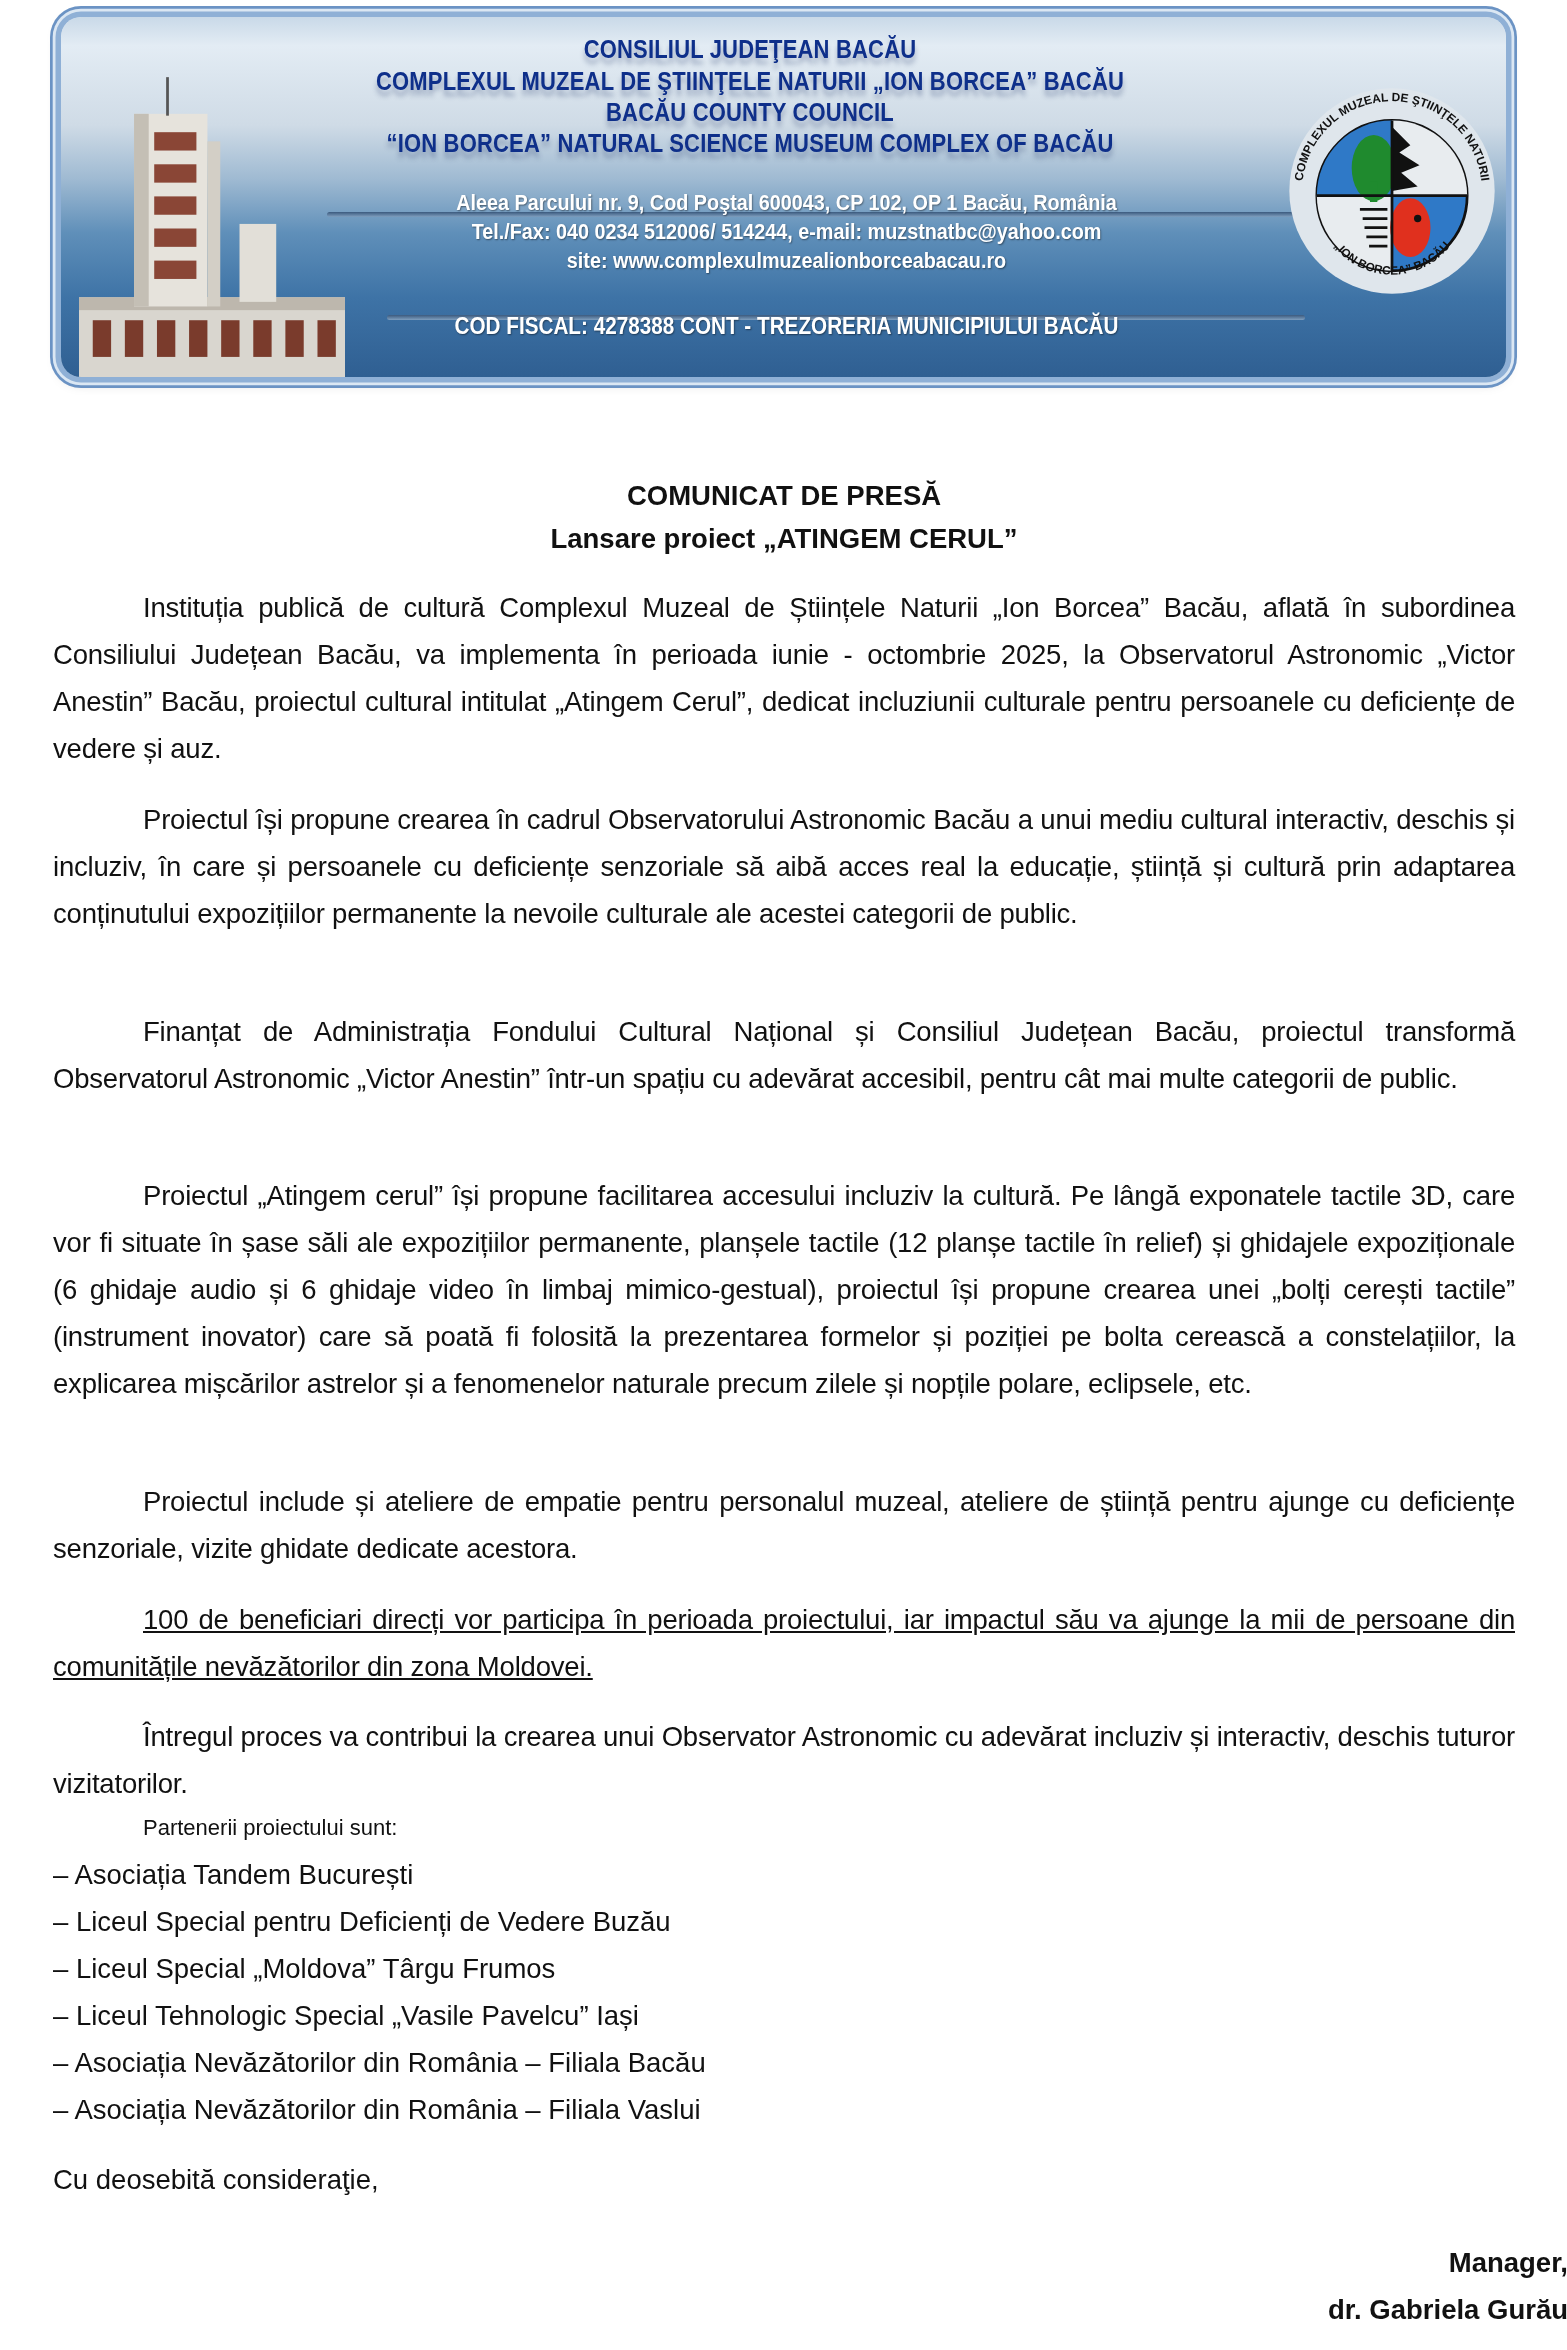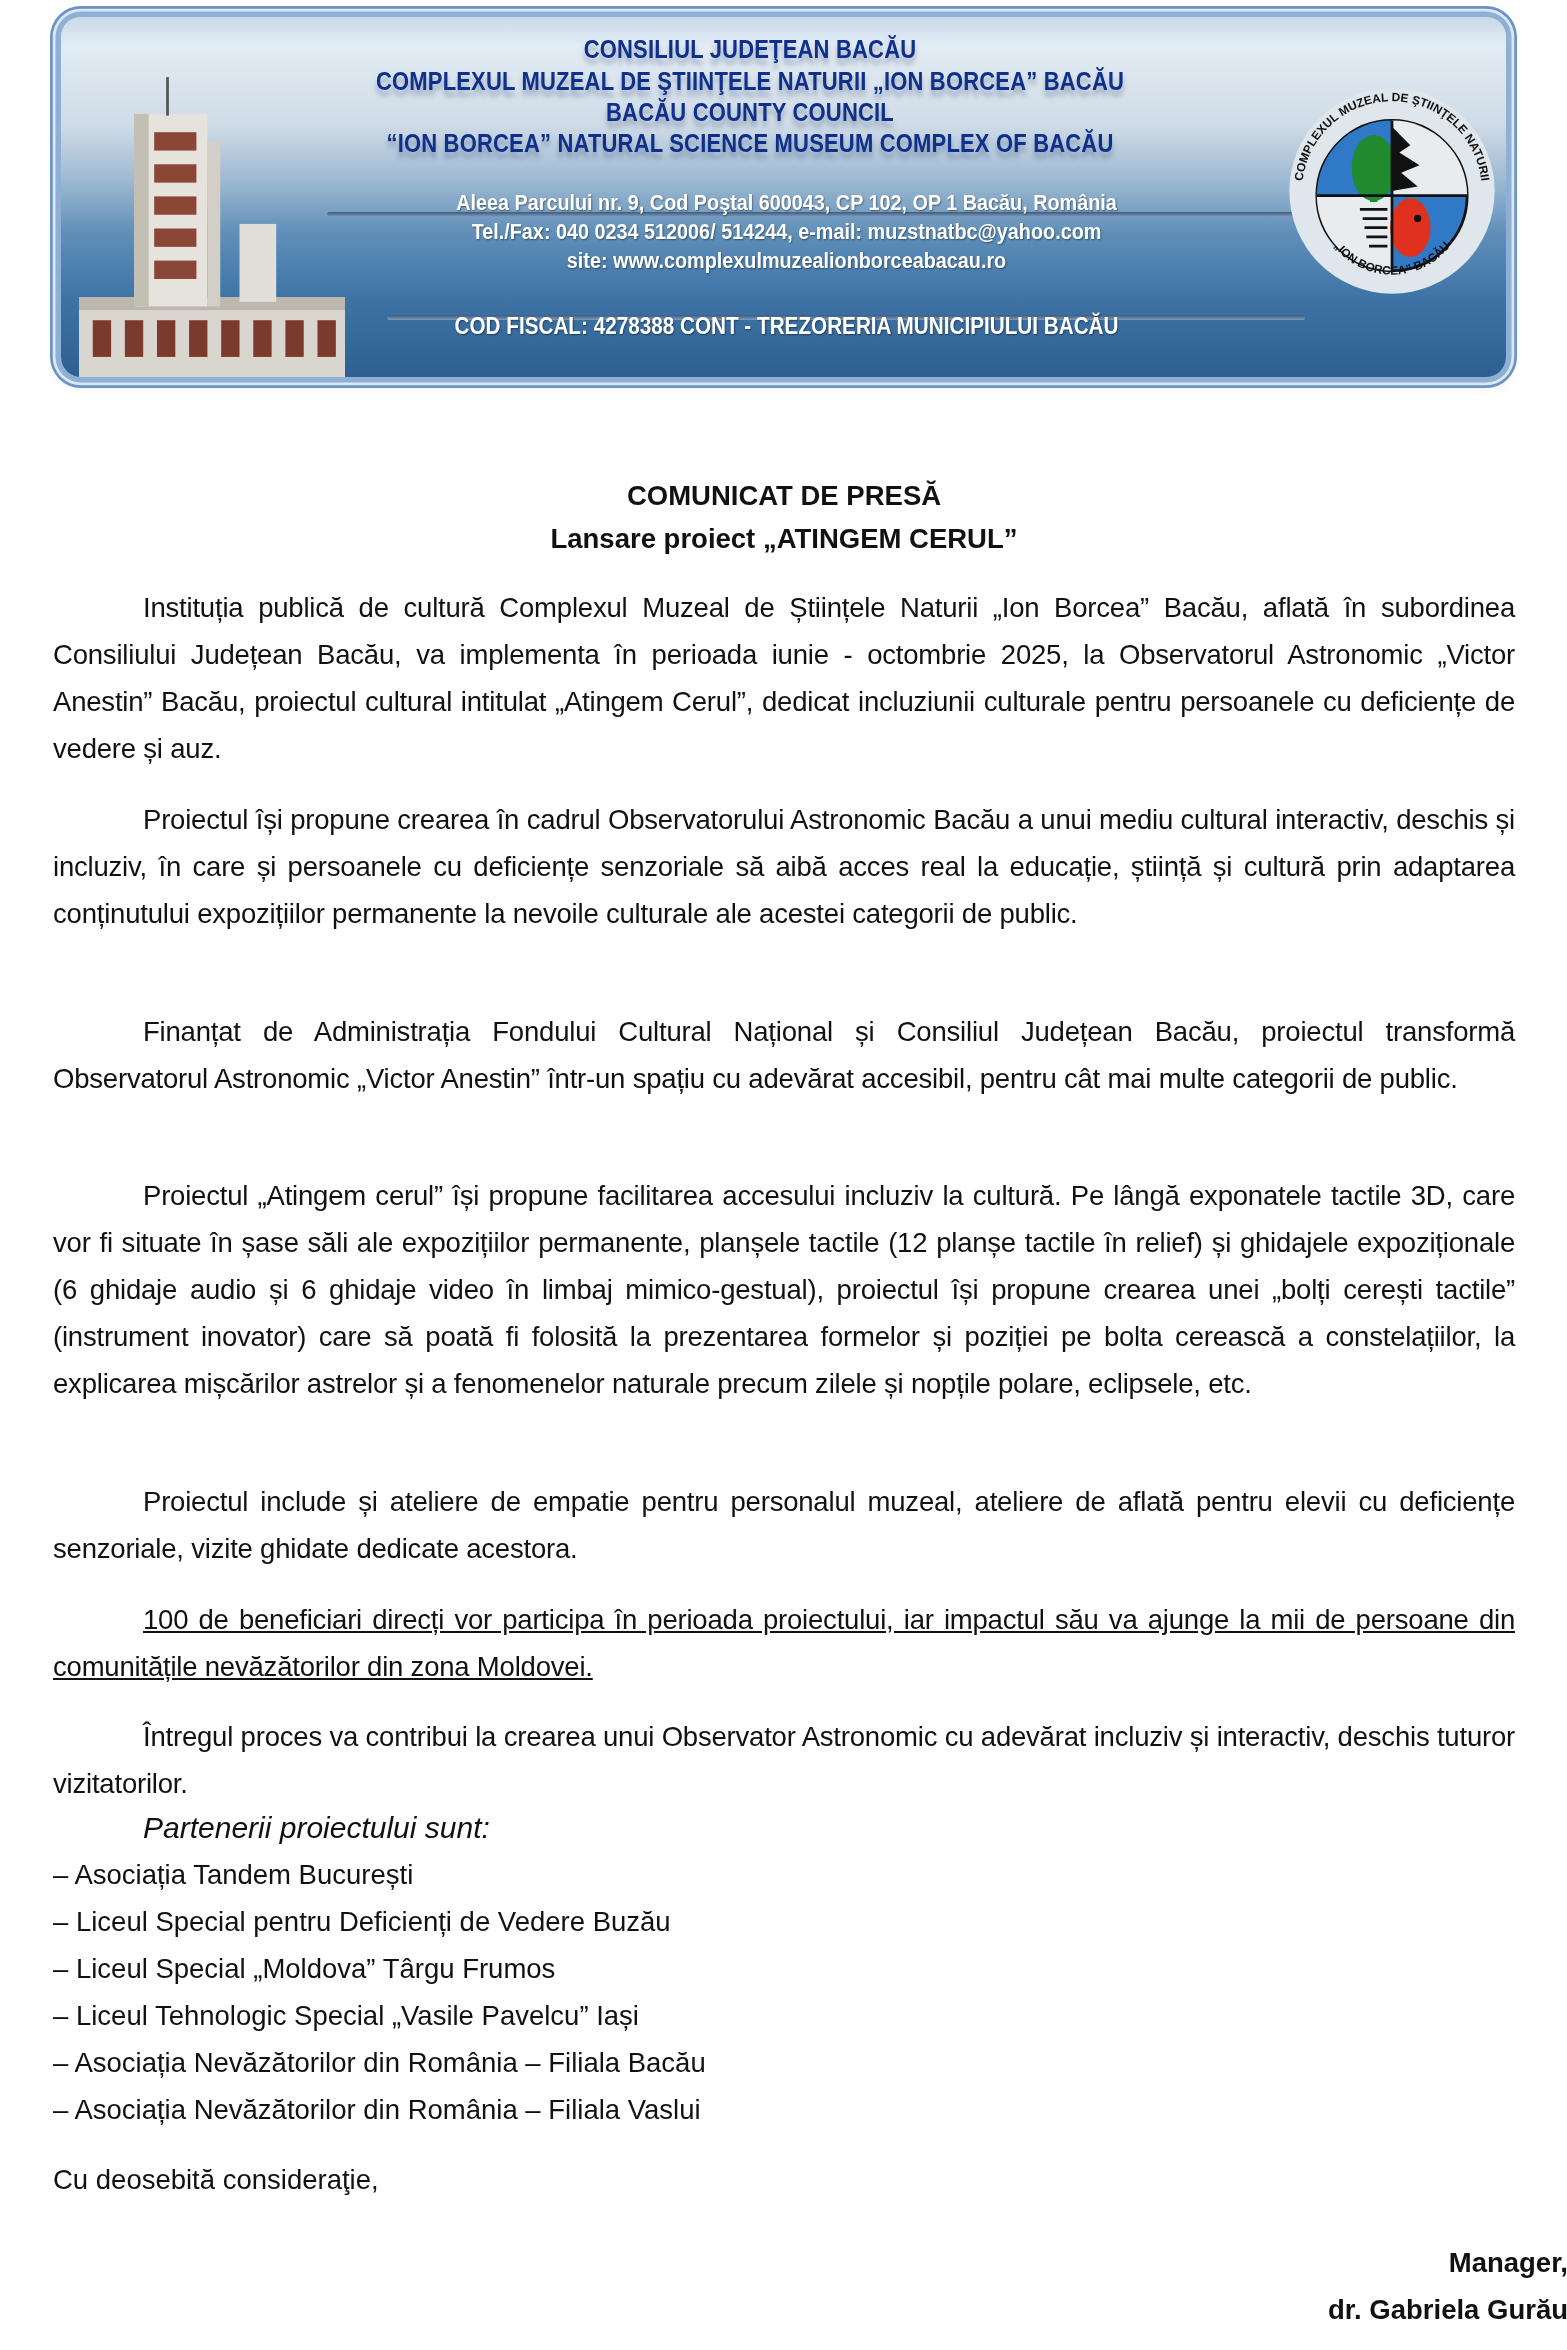--- a/index.html
+++ b/index.html
@@ -45,21 +45,21 @@
   .para { position: absolute; left: 53px; width: 1462px; font-size: 27.5px; line-height: 47px;
           text-align: justify; text-indent: 90px; color: #111; letter-spacing: -0.2px; }
   .p1 { top: 556px; }
   .p2 { top: 768px; }
   .p3 { top: 980px; }
   .p4 { top: 1144px; }
   .p5 { top: 1450px; }
   .p6 { top: 1568px; text-decoration: underline; }
   .p7 { top: 1685px; }
 
-  .partners-intro { position: absolute; left: 143px; top: 1804px; font-size: 30px; line-height: 47px; font-style: italic; }
+  .partners-intro { position: absolute; left: 143px; top: 1804px; font-size: 22px; line-height: 47px; }
   .partners { position: absolute; left: 53px; top: 1851px; margin: 0; padding: 0; list-style: none; }
   .partners li { font-size: 27.5px; line-height: 47px; }
   .closing { position: absolute; left: 53px; top: 2156px; font-size: 27.5px; line-height: 47px; text-align: right; }
   .signature { position: absolute; left: 0; width: 1568px; text-align: right; font-weight: bold; font-size: 27.5px; line-height: 47px; }
   .signature.s1 { top: 2239px; }
   .signature.s2 { top: 2286px; }
 </style>
 </head>
 <body>
 
@@ -133,21 +133,21 @@
   </svg>
 </div>
 
 <div class="doc-title h1">COMUNICAT DE PRESĂ</div>
 <div class="doc-title h2">Lansare proiect „ATINGEM CERUL”</div>
 
 <p class="para p1">Instituția publică de cultură Complexul Muzeal de Științele Naturii „Ion Borcea” Bacău, aflată în subordinea Consiliului Județean Bacău, va implementa în perioada iunie - octombrie 2025, la Observatorul Astronomic „Victor Anestin” Bacău, proiectul cultural intitulat „Atingem Cerul”, dedicat incluziunii culturale pentru persoanele cu deficiențe de vedere și auz.</p>
 <p class="para p2">Proiectul își propune crearea în cadrul Observatorului Astronomic Bacău a unui mediu cultural interactiv, deschis și incluziv, în care și persoanele cu deficiențe senzoriale să aibă acces real la educație, știință și cultură prin adaptarea conținutului expozițiilor permanente la nevoile culturale ale acestei categorii de public.</p>
 <p class="para p3">Finanțat de Administrația Fondului Cultural Național și Consiliul Județean Bacău, proiectul transformă Observatorul Astronomic „Victor Anestin” într-un spațiu cu adevărat accesibil, pentru cât mai multe categorii de public.</p>
 <p class="para p4">Proiectul „Atingem cerul” își propune facilitarea accesului incluziv la cultură. Pe lângă exponatele tactile 3D, care vor fi situate în șase săli ale expozițiilor permanente, planșele tactile (12 planșe tactile în relief) și ghidajele expoziționale (6 ghidaje audio și 6 ghidaje video în limbaj mimico-gestual), proiectul își propune crearea unei „bolți cerești tactile” (instrument inovator) care să poată fi folosită la prezentarea formelor și poziției pe bolta cerească a constelațiilor, la explicarea mișcărilor astrelor și a fenomenelor naturale precum zilele și nopțile polare, eclipsele, etc.</p>
-<p class="para p5">Proiectul include și ateliere de empatie pentru personalul muzeal, ateliere de aflată pentru elevii cu deficiențe senzoriale, vizite ghidate dedicate acestora.</p>
+<p class="para p5">Proiectul include și ateliere de empatie pentru personalul muzeal, ateliere de știință pentru ajunge cu deficiențe senzoriale, vizite ghidate dedicate acestora.</p>
 <p class="para p6">100 de beneficiari direcți vor participa în perioada proiectului, iar impactul său va ajunge la mii de persoane din comunitățile nevăzătorilor din zona Moldovei.</p>
 <p class="para p7">Întregul proces va contribui la crearea unui Observator Astronomic cu adevărat incluziv și interactiv, deschis tuturor vizitatorilor.</p>
 
 <div class="partners-intro">Partenerii proiectului sunt:</div>
 <ul class="partners">
   <li>– Asociația Tandem București</li>
   <li>– Liceul Special pentru Deficienți de Vedere Buzău</li>
   <li>– Liceul Special „Moldova” Târgu Frumos</li>
   <li>– Liceul Tehnologic Special „Vasile Pavelcu” Iași</li>
   <li>– Asociația Nevăzătorilor din România – Filiala Bacău</li>

